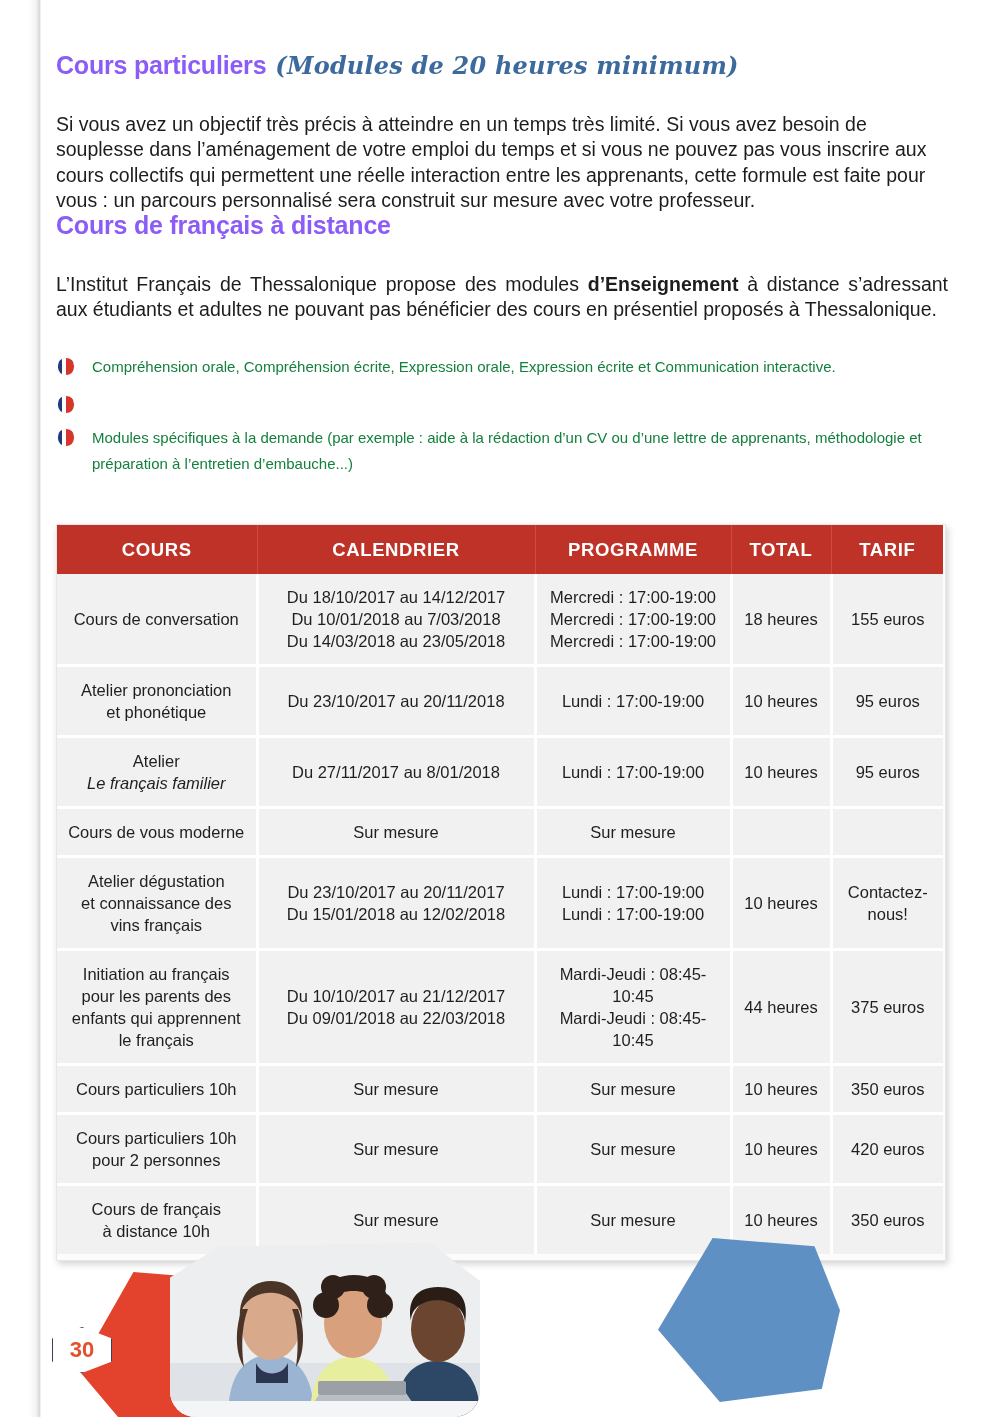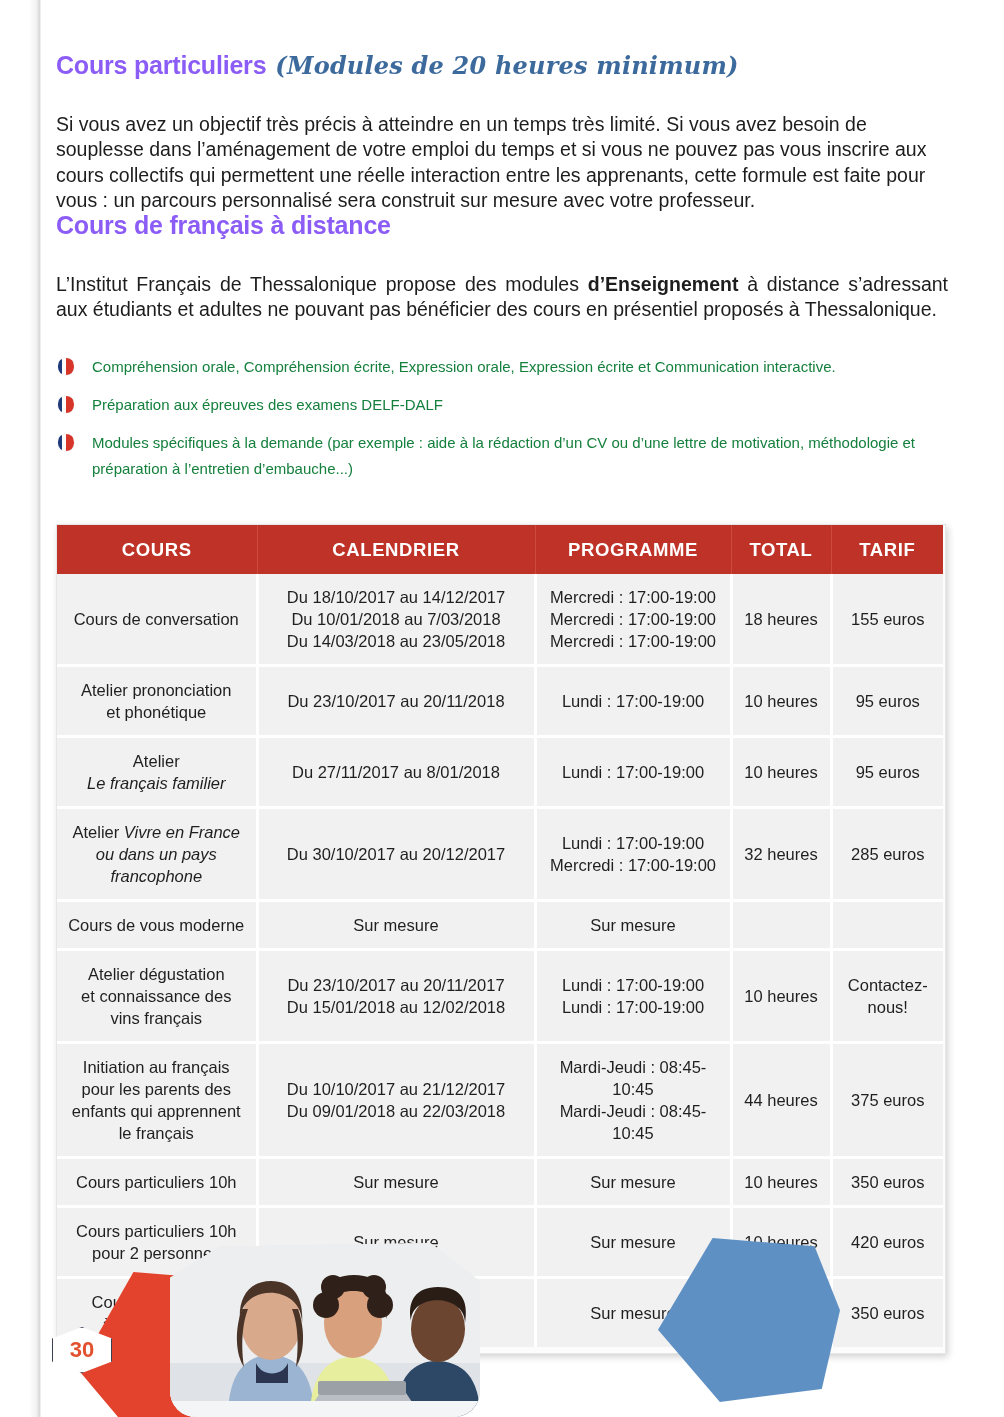--- a/index.html
+++ b/index.html
@@ -243,29 +243,28 @@
         <i class="fb-red"></i>
       </span>
     <span class="bullet-text">Compréhension orale, Compréhension écrite, Expression orale, Expression écrite et Communication interactive.</span>
   </div>
   <div class="bullet-row">
     <span class="flag-bullet">
         <i class="fb-blue"></i>
         <i class="fb-white"></i>
         <i class="fb-red"></i>
       </span>
-    <span class="bullet-text">Préparation aux épreuves des examens DELF-DALF</span>
   </div>
   <div class="bullet-row">
     <span class="flag-bullet">
         <i class="fb-blue"></i>
         <i class="fb-white"></i>
         <i class="fb-red"></i>
       </span>
-    <span class="bullet-text">Modules spécifiques à la demande (par exemple : aide à la rédaction d’un CV ou d’une lettre de motivation, méthodologie et préparation à l’entretien d’embauche...)</span>
+    <span class="bullet-text">Modules spécifiques à la demande (par exemple : aide à la rédaction d’un CV ou d’une lettre de apprenants, méthodologie et préparation à l’entretien d’embauche...)</span>
   </div>
 </div>
 
 <div class="table-card">
   <table class="sched">
     <colgroup>
       <col class="c1">
         <col class="c2">
         <col class="c3">
         <col class="c4">
@@ -296,27 +295,20 @@
           <td>95 euros</td>
         </tr>
         <tr>
           <td class="col-cours">Atelier<br><em>Le français familier</em></td>
           <td>Du 27/11/2017 au 8/01/2018</td>
           <td>Lundi : 17:00-19:00</td>
           <td>10 heures</td>
           <td>95 euros</td>
         </tr>
         <tr>
-          <td class="col-cours">Atelier <em>Vivre en France ou dans un pays francophone</em></td>
-          <td>Du 30/10/2017 au 20/12/2017</td>
-          <td>Lundi : 17:00-19:00<br>Mercredi : 17:00-19:00</td>
-          <td>32 heures</td>
-          <td>285 euros</td>
-        </tr>
-        <tr>
           <td class="col-cours">Cours de vous moderne</td>
           <td>Sur mesure</td>
           <td>Sur mesure</td>
           <td></td>
           <td></td>
         </tr>
         <tr>
           <td class="col-cours">Atelier dégustation<br>et connaissance des<br>vins français</td>
           <td>Du 23/10/2017 au 20/11/2017<br>Du 15/01/2018 au 12/02/2018</td>
           <td>Lundi : 17:00-19:00<br>Lundi : 17:00-19:00</td>

